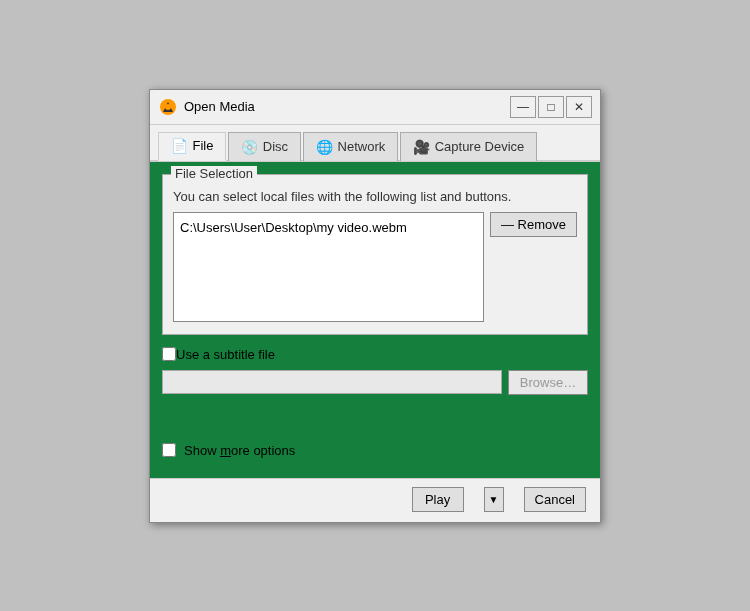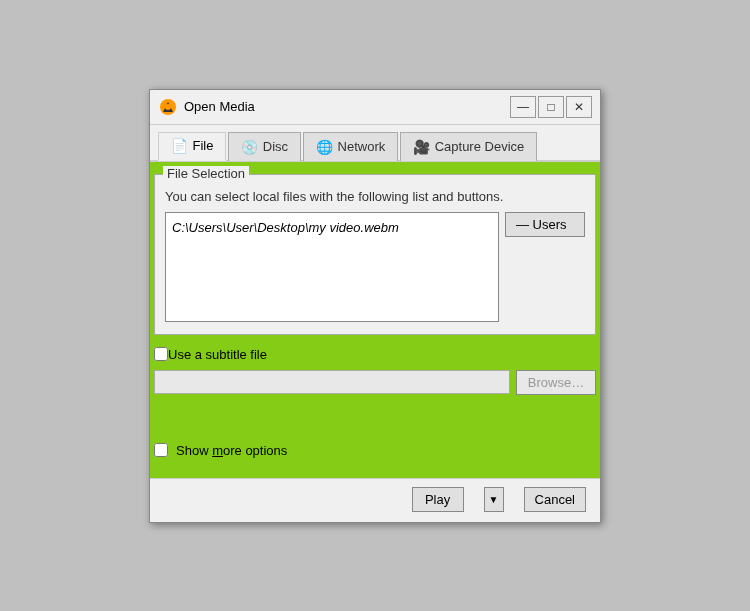--- a/index.html
+++ b/index.html
@@ -103,22 +103,22 @@
       z-index: 1;
     }
 
     .tab-icon {
       font-size: 14px;
       color: #555;
     }
 
     
     .content {
-      padding: 12px 4px;
-      background: #84cc16;
+      padding: 12px 12px;
+      background: #15803d;
     }
 
     .group-box {
       border: 1px solid #aaa;
       margin-bottom: 12px;
       padding: 4px 10px 12px 10px;
       background: #f0f0f0;
       position: relative;
     }
 
@@ -155,21 +155,20 @@
       border: 1px solid #888;
       padding: 4px;
       overflow-y: auto;
       font-size: 13px;
     }
 
     .file-list-item {
       padding: 1px 2px;
       color: #000;
       line-height: 1.6;
-      font-style: italic;
     }
 
     .file-buttons {
       display: flex;
       flex-direction: column;
       gap: 4px;
     }
 
     .btn {
       padding: 4px 10px;
@@ -336,21 +335,21 @@
 
     <div class="group-box">
       <span class="group-box-legend">File Selection</span>
       <div class="group-content">
         <p class="help-text">You can select local files with the following list and buttons.</p>
         <div class="file-area">
           <div class="file-list">
             <div class="file-list-item">C:\Users\User\Desktop\my video.webm</div>
           </div>
           <div class="file-buttons">
-            <button class="btn btn-remove">— Users</button>
+            <button class="btn btn-remove">— Remove</button>
           </div>
         </div>
       </div>
     </div>
 
     <div class="subtitle-row">
       <label class="checkbox-label">
         <input type="checkbox" class="checkbox-input" style="">
         <span>Use a subtitle file</span>
       </label>

